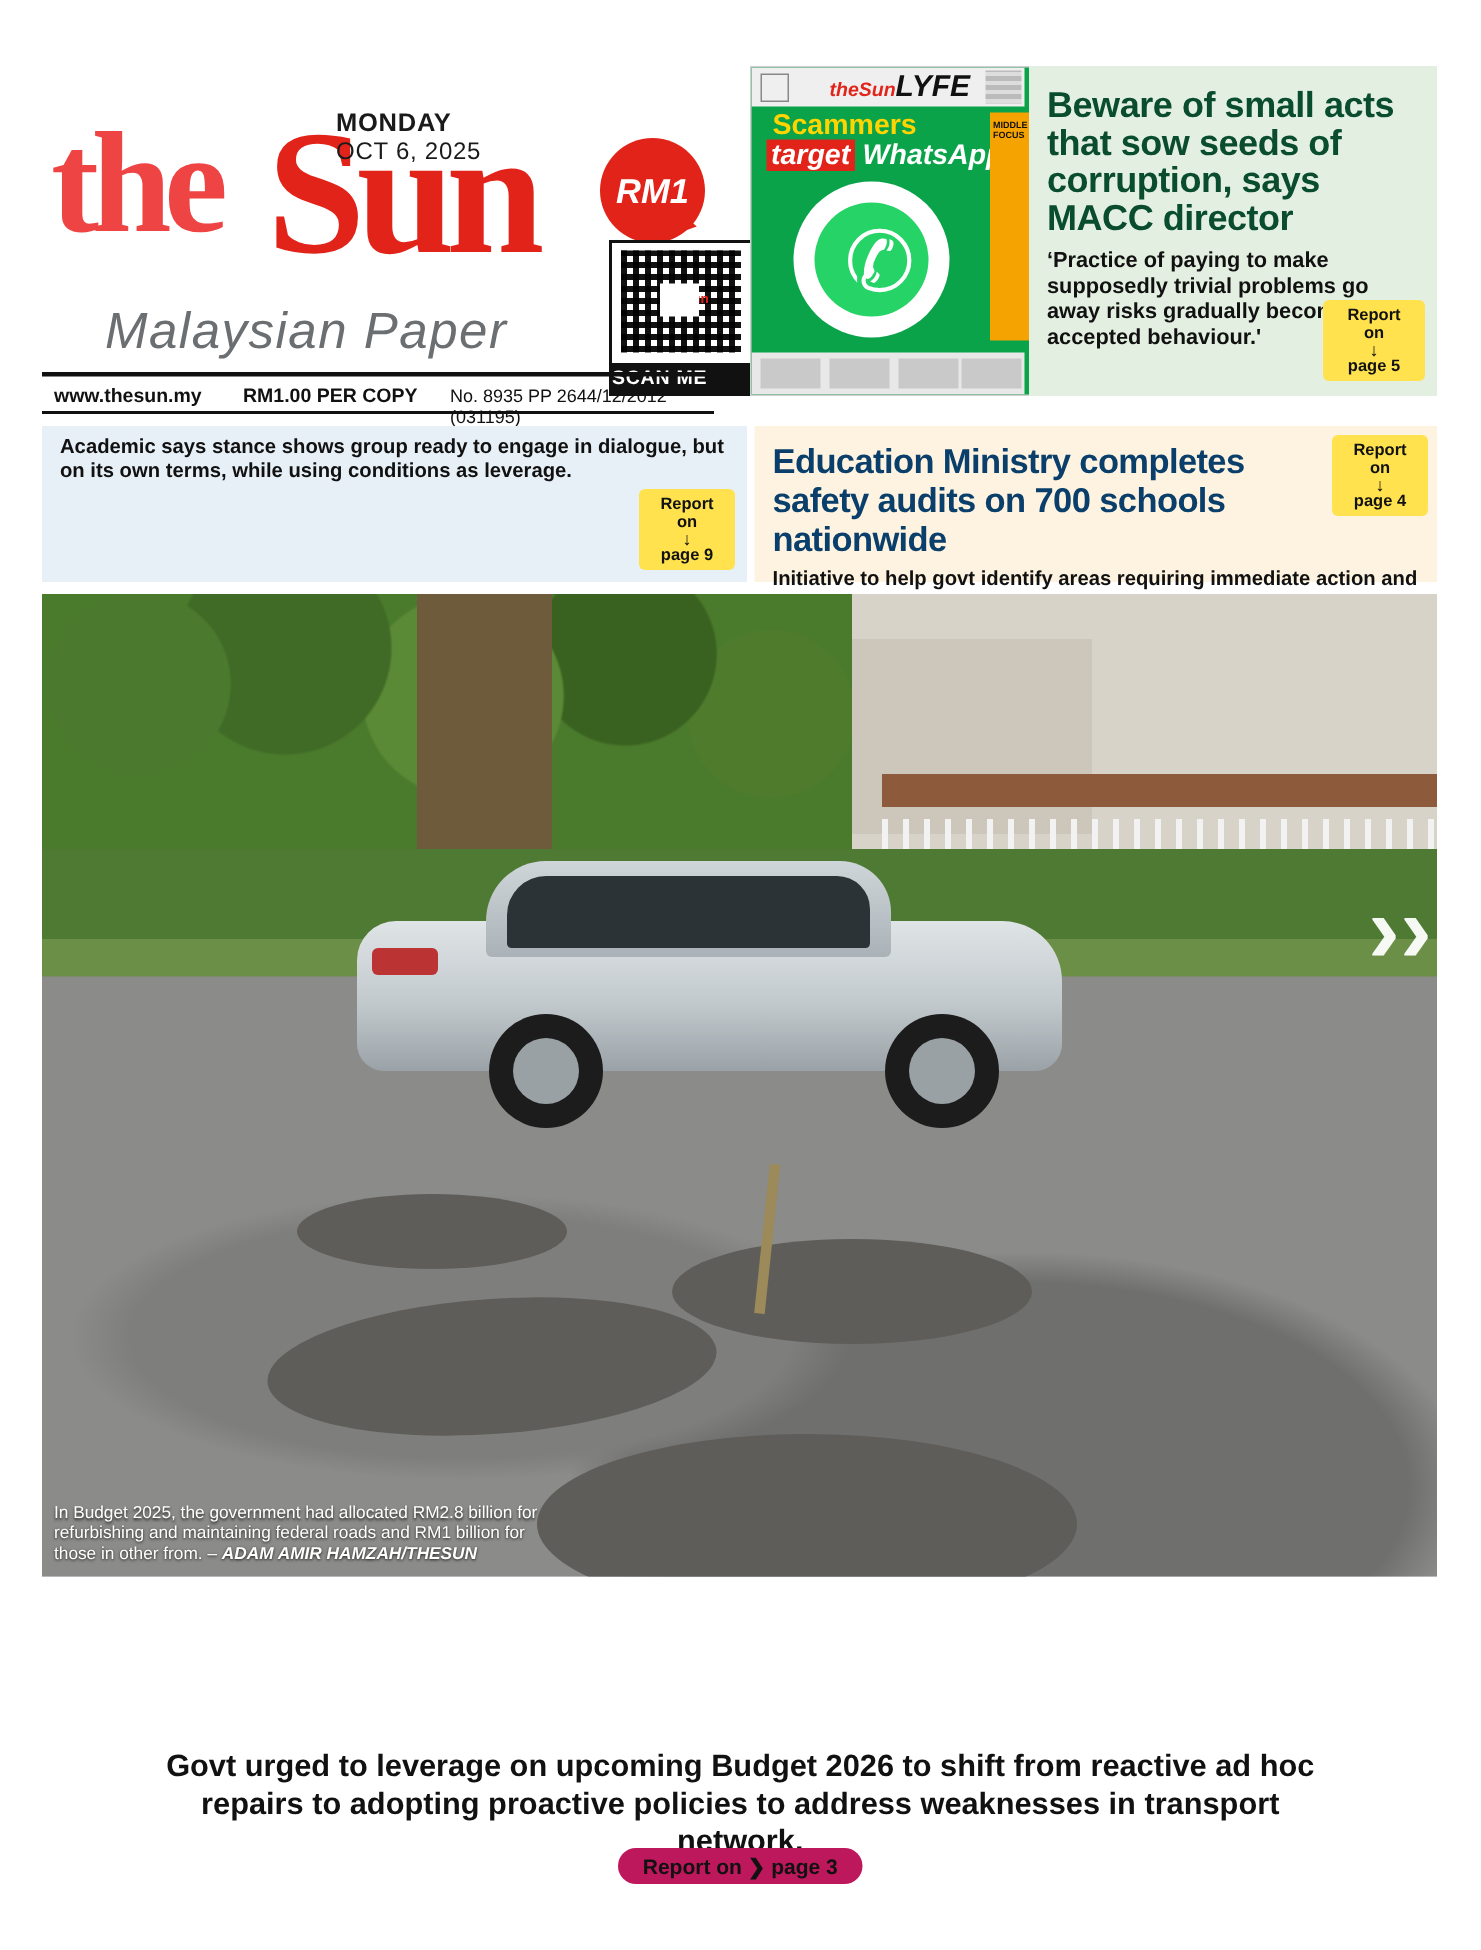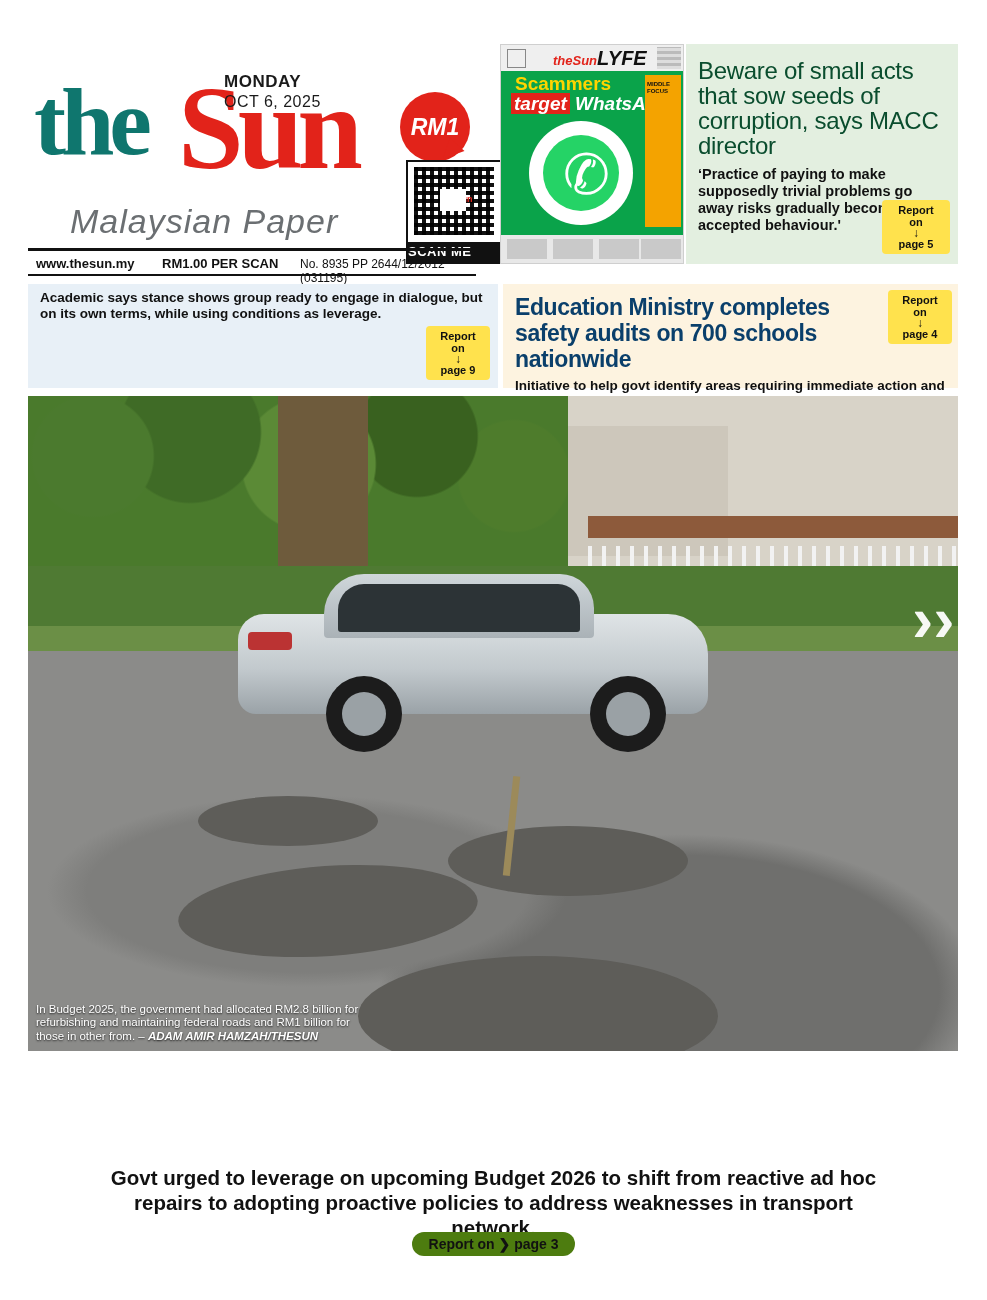--- a/index.html
+++ b/index.html
@@ -11,21 +11,21 @@
     position:relative;
   }
   .page{position:relative;width:987px;height:1300px;}
 
   
   .masthead{position:absolute;left:28px;top:30px;width:460px;height:240px;}
   .logo-wrap{position:relative;height:160px;}
   .logo-the{
     position:absolute;left:6px;top:44px;
     font-family:"Liberation Serif", serif;
-    font-size:96px;font-weight:bold;color:#0f766e;line-height:1;
+    font-size:96px;font-weight:bold;color:#ef4444;line-height:1;
     letter-spacing:-5px;
   }
   .logo-sun{
     position:absolute;left:150px;top:40px;
     font-family:"Liberation Serif", serif;
     font-size:118px;font-weight:bold;color:#e2231a;line-height:1;
     letter-spacing:-6px;
   }
   .logo-sub{
     position:absolute;left:42px;top:172px;
@@ -83,21 +83,21 @@
     font-size:13px;color:#111;font-weight:bold;
   }
   .mast-foot .url{position:absolute;left:8px;top:3px;}
   .mast-foot .copy{position:absolute;left:134px;top:3px;}
   .mast-foot .issue{position:absolute;left:272px;top:4px;font-weight:normal;font-size:12px;}
   .mast-rule2{position:absolute;left:28px;top:274px;width:448px;height:2px;background:#111;}
 
   
   .lyfe{
     position:absolute;left:500px;top:44px;width:182px;height:218px;
-    background:#0aa34a;overflow:hidden;border:1px solid #cfcfcf;
+    background:#0aa34a;overflow:hidden;border:1px solid #cfcfcf;padding-left:15px;
   }
   .lyfe-top{position:absolute;left:0;top:0;width:182px;height:26px;background:#efefef;}
   .lyfe-logo{position:absolute;left:52px;top:2px;font-size:20px;font-weight:bold;color:#111;font-style:italic;}
   .lyfe-logo .red{color:#e2231a;font-size:13px;}
   .lyfe-sq{position:absolute;left:6px;top:4px;width:17px;height:17px;border:1px solid #888;}
   .lyfe-strip{position:absolute;right:2px;top:2px;width:24px;height:22px;
     background:repeating-linear-gradient(0deg,#ddd 0 3px,#bbb 3px 6px);}
   .lyfe-head1{position:absolute;left:14px;top:28px;color:#ffd400;font-size:19px;font-weight:bold;}
   .lyfe-head2{position:absolute;left:10px;top:48px;font-size:19px;font-weight:bold;font-style:italic;}
   .lyfe-head2 .hl{background:#e2231a;color:#fff;padding:0 3px;}
@@ -117,21 +117,21 @@
   .lyfe-bottom .b{position:absolute;top:4px;width:40px;height:20px;background:#c9c9c9;}
 
   
   .macc{
     position:absolute;left:686px;top:44px;width:272px;height:220px;
     background:#e3efe0;
   }
   .macc h2{
     margin:0;padding:14px 12px 0 12px;
     font-family:"Liberation Sans", sans-serif;
-    font-size:24px;line-height:25px;color:#0a4d2e;font-weight:normal;letter-spacing:-.3px;
+    font-size:24px;line-height:25px;color:#0a4d2e;font-weight:bold;letter-spacing:-.3px;
   }
   .macc p{
     margin:8px 12px 0 12px;font-size:14.5px;line-height:17px;color:#111;font-weight:bold;
   }
   .report-badge{
     position:absolute;background:#ffe24d;border-radius:4px;
     text-align:center;font-size:11px;line-height:12px;font-weight:bold;color:#111;
     padding:4px 6px;
   }
   .report-badge .arr{display:block;font-size:12px;line-height:10px;}
@@ -233,21 +233,21 @@
     font-size:90px;font-weight:bold;letter-spacing:-3px;line-height:96px;
   }
   .headline .grey{color:#5d6266;}
   .headline .red{color:#ef4a35;}
   .subhead{
     position:absolute;left:110px;top:1165px;width:767px;text-align:center;
     font-size:20.5px;line-height:25px;font-weight:bold;color:#111;
   }
   .report-pill{
     position:absolute;left:412px;top:1232px;width:163px;height:24px;
-    background:#4d7c0f;border-radius:12px;text-align:center;
+    background:#be185d;border-radius:12px;text-align:center;
     font-size:14px;font-weight:bold;color:#111;line-height:24px;
   }
 </style>
 </head>
 <body>
 
 <div class="page">
 
   <div class="masthead">
     <div class="logo-wrap">
@@ -266,21 +266,21 @@
           <div class="qr-center">theSun</div>
         </div>
         <div class="scanme">SCAN ME</div>
       </div>
     </div>
     <div class="logo-sub">Malaysian Paper</div>
   </div>
   <div class="mast-rule"></div>
   <div class="mast-foot">
     <span class="url">www.thesun.my</span>
-    <span class="copy">RM1.00 PER SCAN</span>
+    <span class="copy">RM1.00 PER COPY</span>
     <span class="issue">No. 8935 PP 2644/12/2012 (031195)</span>
   </div>
   <div class="mast-rule2"></div>
 
   <div class="lyfe">
     <div class="lyfe-top">
       <div class="lyfe-sq"></div>
       <div class="lyfe-logo">
         <span class="red">theSun</span><span>LYFE</span>
       </div>

